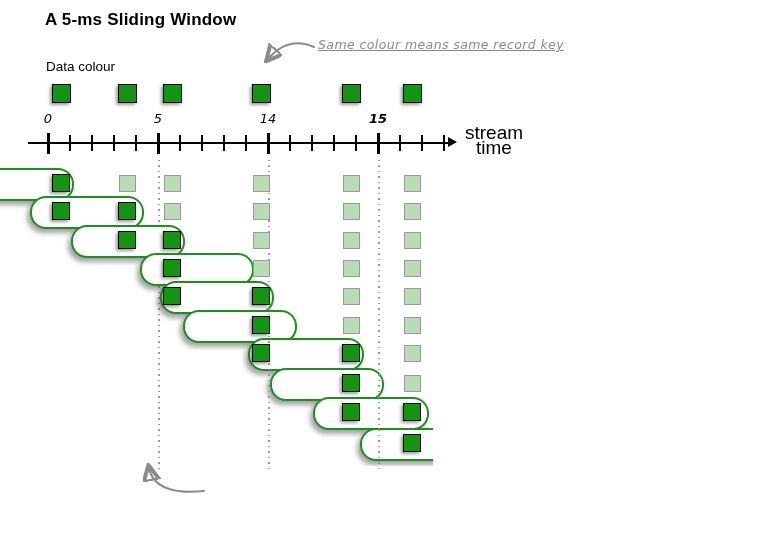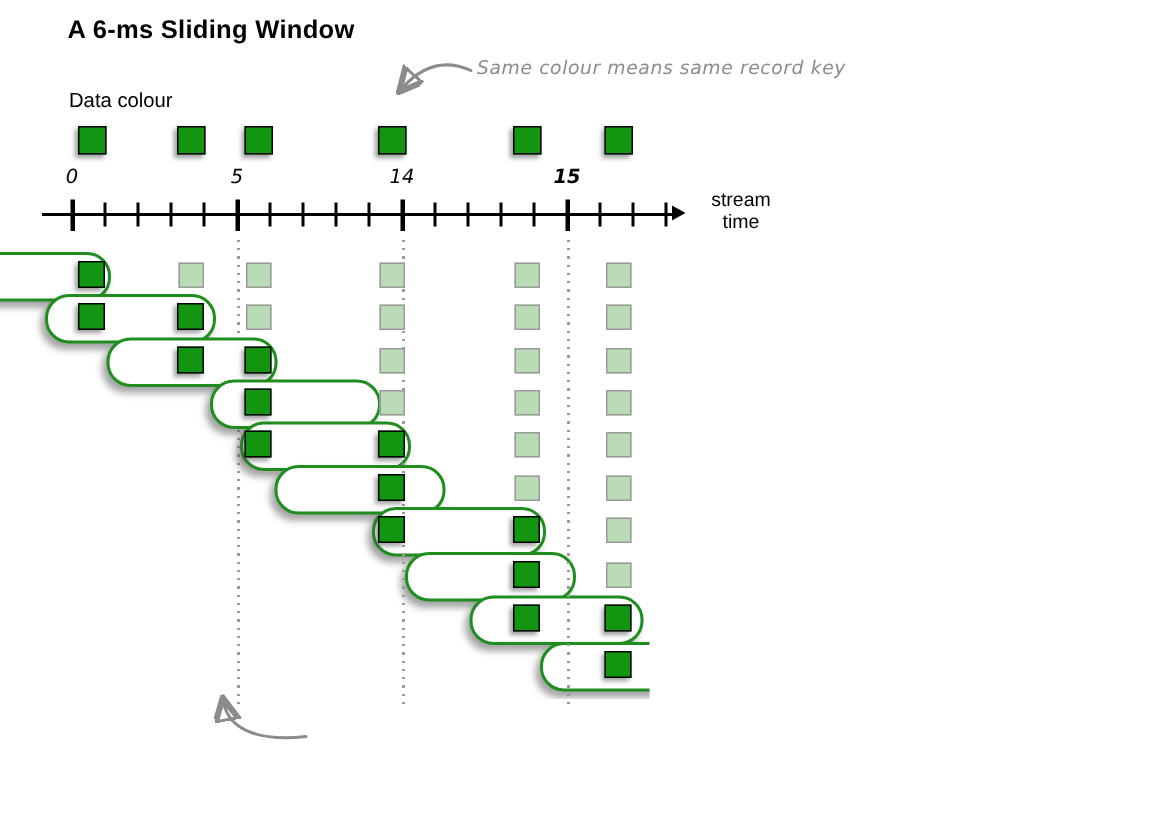--- a/index.html
+++ b/index.html
@@ -3,23 +3,23 @@
 <meta charset="utf-8">
 <style>
   html,body{margin:0;padding:0;background:#fff;}
   #canvas{
     position:relative;width:783px;height:559px;overflow:hidden;background:#ffffff;
     font-family:"Liberation Sans",sans-serif;color:#000;
   }
   .abs{position:absolute;}
   #title{left:45px;top:10px;font-size:17px;font-weight:bold;letter-spacing:0.2px;}
   #data-records-label{left:46px;top:59px;font-size:13.5px;}
-  #stream-time-label{left:459px;top:125px;font-size:13px;line-height:15px;text-align:center;width:70px;}
+  #stream-time-label{left:459px;top:125px;font-size:19px;line-height:15px;text-align:center;width:70px;}
   .annotation{font-family:"DejaVu Sans",sans-serif;font-style:italic;color:#8b8b8b;font-size:12.5px;letter-spacing:0.4px;white-space:nowrap;}
-  #annotation-top{left:318px;top:37px;}
+  #annotation-top{left:318px;top:37px;text-decoration:underline;}
   #annotation-bottom{left:207px;top:481px;}
   
   #axis-line{left:28px;top:142px;width:422px;height:2px;background:#000;z-index:0;}
   #axis-arrowhead{left:448px;top:137px;width:0;height:0;border-left:9px solid #000;border-top:5.5px solid transparent;border-bottom:5.5px solid transparent;}
   .tick{background:#000;z-index:0;}
   .tick.minor{width:1.5px;height:16px;top:135px;}
   .tick.major{width:3px;height:21px;top:133px;}
   .axis-label{top:111px;width:30px;margin-left:-15px;text-align:center;font-size:13px;font-style:italic;font-family:"DejaVu Sans",sans-serif;}
   
   .dotline{width:2px;background-image:repeating-linear-gradient(to bottom,#9a9a9a 0px,#9a9a9a 1.5px,transparent 1.5px,transparent 5.5px);}
@@ -35,21 +35,21 @@
   .sq.dark.top{width:17px;height:17px;}
   .sq.faded{width:15px;height:15px;background:#b9dcb6;border:1.5px solid #9a9a9a;}
   #arrow-overlay{position:absolute;left:0;top:0;width:783px;height:559px;z-index:10;pointer-events:none;}
   #arrow-overlay path{stroke:#8b8b8b;stroke-width:2;fill:none;stroke-linecap:round;}
 </style>
 </head>
 <body>
 
 <div id="canvas">
 
-  <div class="abs" id="title">A 6-ms Sliding Window</div>
+  <div class="abs" id="title">A 5-ms Sliding Window</div>
 
   <div class="abs" id="data-records-label">Data colour</div>
 
   <div class="abs annotation" id="annotation-top">Same colour means same record key</div>
 
   <div class="abs" id="axis-line"></div>
   <div class="abs" id="axis-arrowhead"></div>
 
   <div class="abs" id="stream-time-label">
     <div>stream</div>

